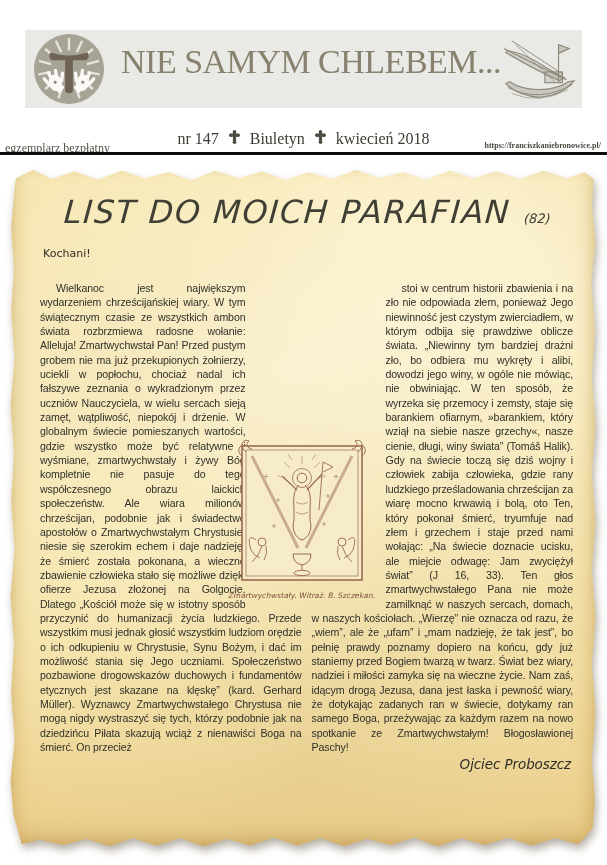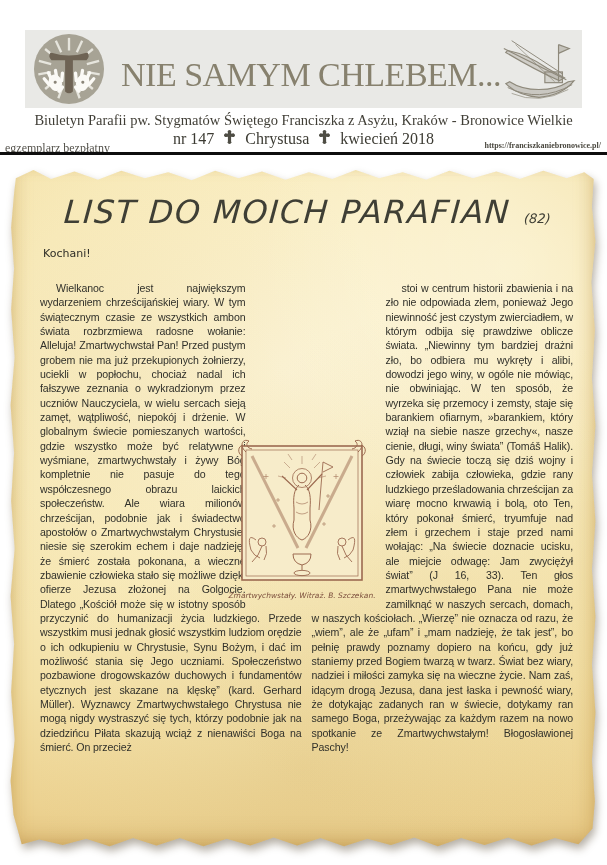--- a/index.html
+++ b/index.html
@@ -2,21 +2,21 @@
 <html lang="pl"><head>
 <meta charset="utf-8">
 <style>
   html,body{margin:0;padding:0;background:#ffffff;}
   .page{position:relative;width:607px;height:865px;background:#ffffff;overflow:hidden;
         font-family:"Liberation Sans",sans-serif;}
 
   
   .band{position:absolute;left:25px;top:30px;width:557px;height:78px;background:#e9e9e6;}
   .logo-wrap{position:absolute;left:8px;top:3px;width:72px;height:72px;}
-  .masthead-title{position:absolute;left:96px;top:26px;white-space:nowrap;
+  .masthead-title{position:absolute;left:96px;top:13px;white-space:nowrap;
         font-family:"Liberation Serif",serif;font-size:34px;letter-spacing:-0.5px;
         color:#87816e;}
   .ship-wrap{position:absolute;right:2px;top:2px;width:82px;height:74px;}
   .byline{position:absolute;left:0;top:112px;width:607px;text-align:center;
         font-family:"Liberation Serif",serif;font-size:14.5px;color:#403e36;}
   .issue-line{position:absolute;left:0;top:130px;width:607px;display:flex;
         justify-content:center;align-items:center;gap:10px;
         font-family:"Liberation Serif",serif;font-size:16px;color:#3c3b33;}
   .free-note{position:absolute;left:5px;top:141px;font-family:"Liberation Serif",serif;
         font-size:12px;color:#53514a;}
@@ -122,35 +122,34 @@
         <path d="M62,12 L62,50"></path>
         <path d="M62,12 L73,16 L62,21" fill="#8e897b" fill-opacity="0.4"></path>
         <rect x="48" y="40" width="18" height="11" fill="#8e897b" fill-opacity="0.22"></rect>
         <path d="M8,52 Q20,64 42,66 Q66,64 78,49 L72,50 Q60,58 42,58 Q24,58 12,50 Z" fill="#8e897b" fill-opacity="0.35"></path>
         <path d="M10,56 Q42,72 76,53" stroke-width="1"></path>
         <path d="M14,62 Q42,74 72,58" stroke-width="0.7"></path>
       </svg>
     </span>
   </div>
 
-  <div class="byline">Biuletyn Parafii pw. Stygmatów Świętego Franciszka z Asyżu, Kraków - Bronowice Wielkie</div>
 
   <div class="issue-line">
     <span>nr 147</span>
     <span>
       <svg width="11" height="14" viewBox="0 0 11 14" fill="#4e4d44">
         <circle cx="5.5" cy="1.8" r="1.8"></circle>
           <circle cx="1.8" cy="5.2" r="1.8"></circle>
         <circle cx="9.2" cy="5.2" r="1.8"></circle>
           <circle cx="5.5" cy="12.2" r="1.8"></circle>
         <rect x="3.9" y="1" width="3.2" height="12"></rect>
           <rect x="1" y="3.6" width="9" height="3.2"></rect>
       </svg>
     </span>
-    <span>Chrystusa</span>
+    <span>Biuletyn</span>
     <span>
       <svg width="11" height="14" viewBox="0 0 11 14" fill="#4e4d44">
         <circle cx="5.5" cy="1.8" r="1.8"></circle>
           <circle cx="1.8" cy="5.2" r="1.8"></circle>
         <circle cx="9.2" cy="5.2" r="1.8"></circle>
           <circle cx="5.5" cy="12.2" r="1.8"></circle>
         <rect x="3.9" y="1" width="3.2" height="12"></rect>
           <rect x="1" y="3.6" width="9" height="3.2"></rect>
       </svg>
     </span>
@@ -172,20 +171,21 @@
   <div class="salutation">Kochani!</div>
 
   <div class="columns">
     <div class="col">
       <div class="spacer-l"></div>
       <p>Wielkanoc jest największym wydarzeniem chrześcijańskiej wiary. W tym świątecznym czasie ze wszystkich ambon świata rozbrzmiewa radosne wołanie: Alleluja! Zmartwychwstał Pan! Przed pustym grobem nie ma już przekupionych żołnierzy, uciekli w popłochu, chociaż nadal ich fałszywe zeznania o wykradzionym przez uczniów Nauczyciela, w wielu sercach sieją zamęt, wątpliwość, niepokój i drżenie. W globalnym świecie pomieszanych wartości, gdzie wszystko może być relatywne i wyśmiane, zmartwychwstały i żywy Bóg kompletnie nie pasuje do tego współczesnego obrazu laickich społeczeństw. Ale wiara milionów chrześcijan, podobnie jak i świadectwo apostołów o Zmartwychwstałym Chrystusie, niesie się szerokim echem i daje nadzieję, że śmierć została pokonana, a wieczne zbawienie człowieka stało się możliwe dzięki ofierze Jezusa złożonej na Golgocie. Dlatego „Kościół może się w istotny sposób przyczynić do humanizacji życia ludzkiego. Przede wszystkim musi jednak głosić wszystkim ludziom orędzie o ich odkupieniu w Chrystusie, Synu Bożym, i dać im możliwość stania się Jego uczniami. Społeczeństwo pozbawione drogowskazów duchowych i fundamentów etycznych jest skazane na klęskę” (kard. Gerhard Müller). Wyznawcy Zmartwychwstałego Chrystusa nie mogą nigdy wystraszyć się tych, którzy podobnie jak na dziedzińcu Piłata skazują wciąż z nienawiści Boga na śmierć. On przecież</p>
     </div>
     <div class="col">
       <div class="spacer-r"></div>
       <p>stoi w centrum historii zbawienia i na zło nie odpowiada złem, ponieważ Jego niewinność jest czystym zwierciadłem, w którym odbija się prawdziwe oblicze świata. „Niewinny tym bardziej drażni zło, bo odbiera mu wykręty i alibi, dowodzi jego winy, w ogóle nie mówiąc, nie obwiniając. W ten sposób, że wyrzeka się przemocy i zemsty, staje się barankiem ofiarnym, »barankiem, który wziął na siebie nasze grzechy«, nasze cienie, długi, winy świata” (Tomáš Halik). Gdy na świecie toczą się dziś wojny i człowiek zabija człowieka, gdzie rany ludzkiego prześladowania chrześcijan za wiarę mocno krwawią i bolą, oto Ten, który pokonał śmierć, tryumfuje nad złem i grzechem i staje przed nami wołając: „Na świecie doznacie ucisku, ale miejcie odwagę: Jam zwyciężył świat” (J 16, 33). Ten głos zmartwychwstałego Pana nie może zamilknąć w naszych sercach, domach, w naszych kościołach. „Wierzę” nie oznacza od razu, że „wiem”, ale że „ufam” i „mam nadzieję, że tak jest”, bo pełnię prawdy poznamy dopiero na końcu, gdy już staniemy przed Bogiem twarzą w twarz. Świat bez wiary, nadziei i miłości zamyka się na wieczne życie. Nam zaś, idącym drogą Jezusa, dana jest łaska i pewność wiary, że dotykając zadanych ran w świecie, dotykamy ran samego Boga, przeżywając za każdym razem na nowo spotkanie ze Zmartwychwstałym! Błogosławionej Paschy!</p>
+      <div class="signature">Ojciec Proboszcz</div>
     </div>
   </div>
 
   <span class="etching-wrap">
     <svg width="132" height="152" viewBox="0 0 132 152" fill="none" stroke="#9c6a50">
       <rect x="6" y="10" width="120" height="134" fill="#f7ecca" stroke-width="1.6"></rect>
       <rect x="10" y="14" width="112" height="126" stroke-width="0.7"></rect>
       <path d="M10,16 C3,10 6,2 13,5 C9,8 11,12 16,13 M6,20 C1,17 2,10 7,9" stroke-width="1"></path>
       <path d="M122,16 C129,10 126,2 119,5 C123,8 121,12 116,13 M126,20 C131,17 130,10 125,9" stroke-width="1"></path>
       <path d="M16,20 L62,112" stroke-width="3" opacity="0.5"></path>

